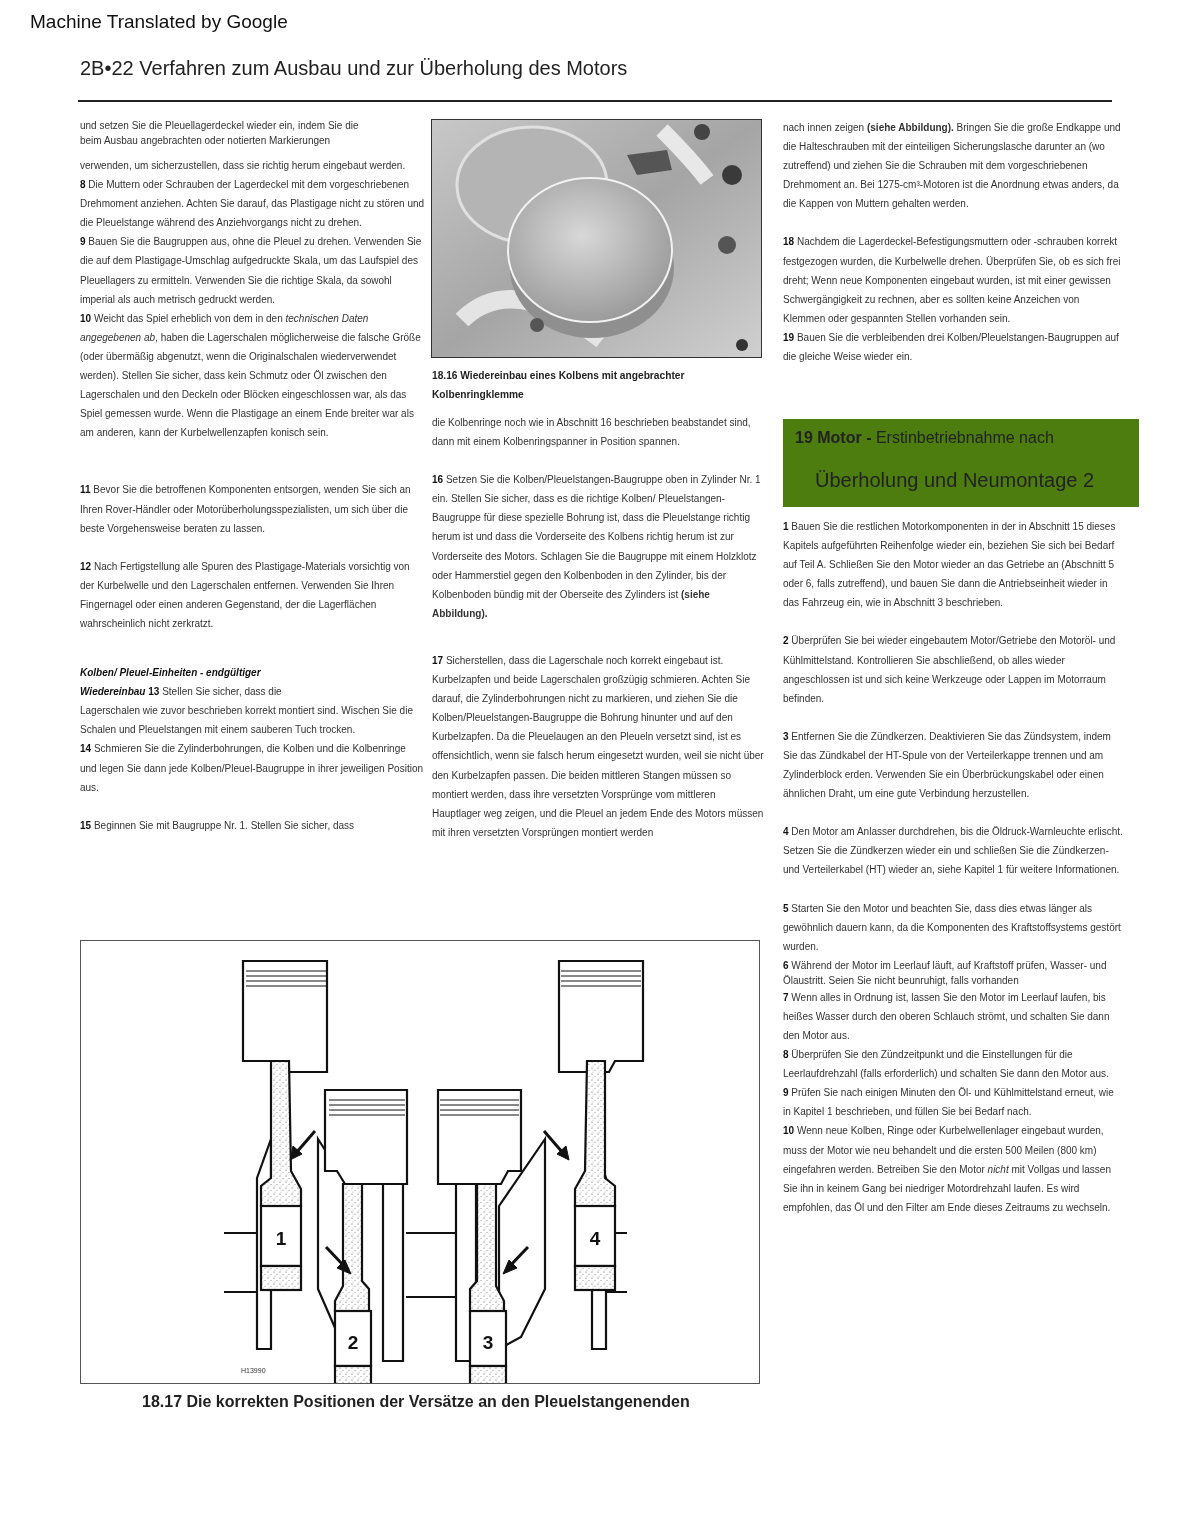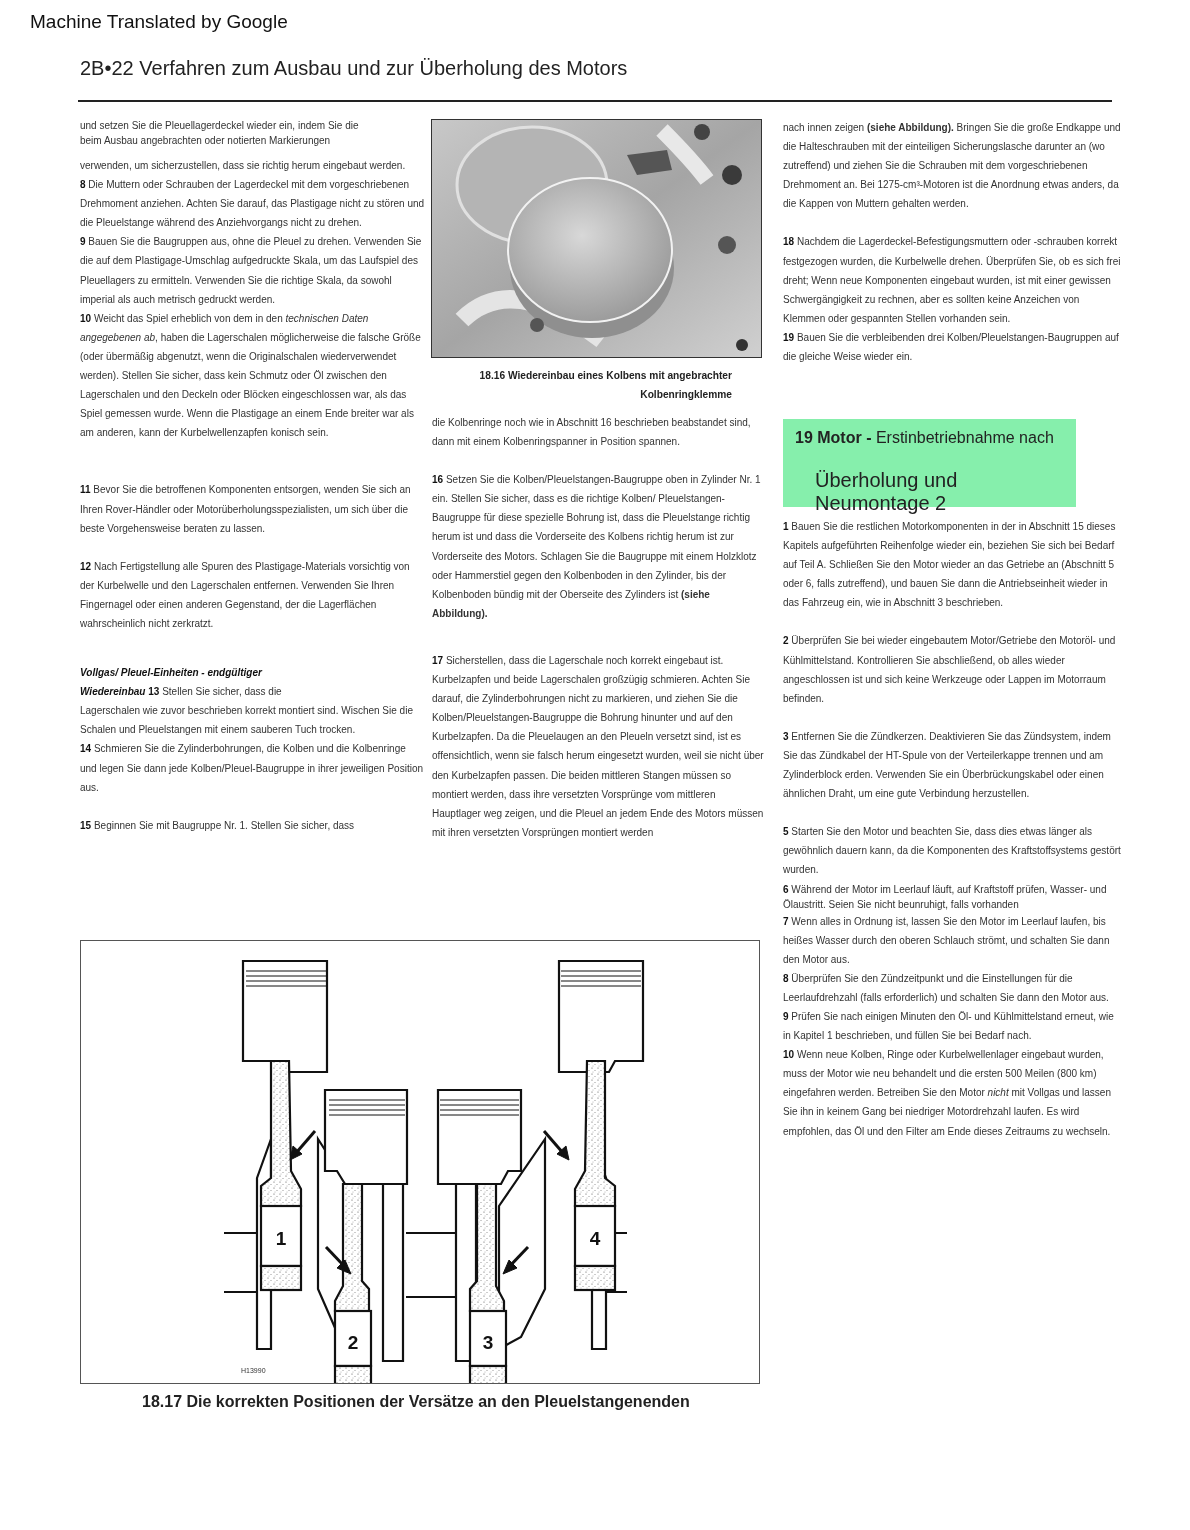--- a/index.html
+++ b/index.html
@@ -14,22 +14,22 @@
   .col p.gap2 { margin-top: 38px; }
   .col b.num { color: #111; }
   .col1 { left: 80px; top: 118px; width: 345px; }
   .col2 { left: 432px; top: 413px; width: 335px; }
   .col3 { left: 783px; top: 118px; width: 340px; }
   .tight { line-height: 15px; }
   .subhead { font-weight: bold; font-style: italic; color: #111; }
   .photo { position: absolute; left: 431px; top: 119px; width: 329px; height: 237px;
            border: 1px solid #333; background: #9a9a9a; overflow: hidden; }
   .photo-caption { position: absolute; left: 432px; top: 366px; width: 300px;
-           font-size: 10.2px; line-height: 19px; font-weight: bold; color: #222; text-align: right; }
-  .section-box { position: absolute; left: 783px; top: 419px; width: 293px; height: 88px; background: #86efac; }
+           font-size: 10.2px; line-height: 19px; font-weight: bold; color: #222; text-align: left; }
+  .section-box { position: absolute; left: 783px; top: 419px; width: 356px; height: 88px; background: #4d7c0f; }
   .section-title1 { position: absolute; left: 12px; top: 10px; font-size: 16px; color: #222; }
   .section-title2 { position: absolute; left: 32px; top: 50px; font-size: 20px; color: #222; }
   .diagram { position: absolute; left: 80px; top: 940px; width: 678px; height: 442px;
              border: 1px solid #555; background: #fff; }
   .diagram-caption { position: absolute; left: 142px; top: 1393px; font-size: 16px; font-weight: bold; color: #222; }
 </style>
 </head>
 <body>
 
 <div class="mt-banner">Machine Translated by Google</div>
@@ -40,21 +40,21 @@
   <p class="tight">
     <span>und setzen Sie die Pleuellagerdeckel wieder ein, indem Sie die</span><br>
     <span>beim Ausbau angebrachten oder notierten Markierungen</span>
   </p>
   <p style="margin-top:8px; white-space:nowrap;">verwenden, um sicherzustellen, dass sie richtig herum eingebaut werden.</p>
   <p><b class="num">8</b> <span>Die Muttern oder Schrauben der Lagerdeckel mit dem vorgeschriebenen Drehmoment anziehen. Achten Sie darauf, das Plastigage nicht zu stören und die Pleuelstange während des Anziehvorgangs nicht zu drehen.</span></p>
   <p><b class="num">9</b> <span>Bauen Sie die Baugruppen aus, ohne die Pleuel zu drehen. Verwenden Sie die auf dem Plastigage-Umschlag aufgedruckte Skala, um das Laufspiel des Pleuellagers zu ermitteln. Verwenden Sie die richtige Skala, da sowohl imperial als auch metrisch gedruckt werden.</span></p>
   <p><b class="num">10</b> <span>Weicht das Spiel erheblich von dem in den</span> <i>technischen Daten angegebenen ab</i><span>, haben die Lagerschalen möglicherweise die falsche Größe (oder übermäßig abgenutzt, wenn die Originalschalen wiederverwendet werden). Stellen Sie sicher, dass kein Schmutz oder Öl zwischen den Lagerschalen und den Deckeln oder Blöcken eingeschlossen war, als das Spiel gemessen wurde. Wenn die Plastigage an einem Ende breiter war als am anderen, kann der Kurbelwellenzapfen konisch sein.</span></p>
   <p class="gap2"><b class="num">11</b> <span>Bevor Sie die betroffenen Komponenten entsorgen, wenden Sie sich an Ihren Rover-Händler oder Motorüberholungsspezialisten, um sich über die beste Vorgehensweise beraten zu lassen.</span></p>
   <p class="gap"><b class="num">12</b> <span>Nach Fertigstellung alle Spuren des Plastigage-Materials vorsichtig von der Kurbelwelle und den Lagerschalen entfernen. Verwenden Sie Ihren Fingernagel oder einen anderen Gegenstand, der die Lagerflächen wahrscheinlich nicht zerkratzt.</span></p>
-  <p class="gap" style="margin-top:30px;"><span class="subhead">Vollgas/ Pleuel-Einheiten - endgültiger</span></p>
+  <p class="gap" style="margin-top:30px;"><span class="subhead">Kolben/ Pleuel-Einheiten - endgültiger</span></p>
   <p><span class="subhead">Wiedereinbau</span> <b class="num">13</b> <span>Stellen Sie sicher, dass die</span></p>
   <p>Lagerschalen wie zuvor beschrieben korrekt montiert sind. Wischen Sie die Schalen und Pleuelstangen mit einem sauberen Tuch trocken.</p>
   <p><b class="num">14</b> <span>Schmieren Sie die Zylinderbohrungen, die Kolben und die Kolbenringe und legen Sie dann jede Kolben/Pleuel-Baugruppe in ihrer jeweiligen Position aus.</span></p>
   <p class="gap"><b class="num">15</b> <span>Beginnen Sie mit Baugruppe Nr. 1. Stellen Sie sicher, dass</span></p>
 </div>
 
 <div class="photo">
   <svg width="329" height="237" viewBox="0 0 329 237">
     <defs>
       <radialGradient id="pg" cx="45%" cy="40%" r="60%">
@@ -100,20 +100,21 @@
 
 <div class="section-box">
   <div class="section-title1"><b>19</b> <b>Motor -</b> <span>Erstinbetriebnahme nach</span></div>
   <div class="section-title2">Überholung und Neumontage 2</div>
 </div>
 
 <div class="col col3" style="top:517px;">
   <p><b class="num">1</b> <span>Bauen Sie die restlichen Motorkomponenten in der in Abschnitt 15 dieses Kapitels aufgeführten Reihenfolge wieder ein, beziehen Sie sich bei Bedarf auf Teil A. Schließen Sie den Motor wieder an das Getriebe an (Abschnitt 5 oder 6, falls zutreffend), und bauen Sie dann die Antriebseinheit wieder in das Fahrzeug ein, wie in Abschnitt 3 beschrieben.</span></p>
   <p class="gap"><b class="num">2</b> <span>Überprüfen Sie bei wieder eingebautem Motor/Getriebe den Motoröl- und Kühlmittelstand. Kontrollieren Sie abschließend, ob alles wieder angeschlossen ist und sich keine Werkzeuge oder Lappen im Motorraum befinden.</span></p>
   <p class="gap"><b class="num">3</b> <span>Entfernen Sie die Zündkerzen. Deaktivieren Sie das Zündsystem, indem Sie das Zündkabel der HT-Spule von der Verteilerkappe trennen und am Zylinderblock erden. Verwenden Sie ein Überbrückungskabel oder einen ähnlichen Draht, um eine gute Verbindung herzustellen.</span></p>
+  <p class="gap"><b class="num">4</b> <span>Den Motor am Anlasser durchdrehen, bis die Öldruck-Warnleuchte erlischt. Setzen Sie die Zündkerzen wieder ein und schließen Sie die Zündkerzen- und Verteilerkabel (HT) wieder an, siehe Kapitel 1 für weitere Informationen.</span></p>
   <p class="gap"><b class="num">5</b> <span>Starten Sie den Motor und beachten Sie, dass dies etwas länger als gewöhnlich dauern kann, da die Komponenten des Kraftstoffsystems gestört wurden.</span></p>
   <p class="tight" style="margin-top:2px;"><b class="num">6</b> <span>Während der Motor im Leerlauf läuft, auf Kraftstoff prüfen, Wasser- und Ölaustritt. Seien Sie nicht beunruhigt, falls vorhanden</span></p>
   <p><b class="num">7</b> <span>Wenn alles in Ordnung ist, lassen Sie den Motor im Leerlauf laufen, bis heißes Wasser durch den oberen Schlauch strömt, und schalten Sie dann den Motor aus.</span></p>
   <p><b class="num">8</b> <span>Überprüfen Sie den Zündzeitpunkt und die Einstellungen für die Leerlaufdrehzahl (falls erforderlich) und schalten Sie dann den Motor aus.</span></p>
   <p><b class="num">9</b> <span>Prüfen Sie nach einigen Minuten den Öl- und Kühlmittelstand erneut, wie in Kapitel 1 beschrieben, und füllen Sie bei Bedarf nach.</span></p>
   <p><b class="num">10</b> <span>Wenn neue Kolben, Ringe oder Kurbelwellenlager eingebaut wurden, muss der Motor wie neu behandelt und die ersten 500 Meilen (800 km) eingefahren werden. Betreiben Sie den Motor</span> <i>nicht</i> <span>mit Vollgas und lassen Sie ihn in keinem Gang bei niedriger Motordrehzahl laufen. Es wird empfohlen, das Öl und den Filter am Ende dieses Zeitraums zu wechseln.</span></p>
 </div>
 
 <div class="diagram">
   <svg width="678" height="442" viewBox="0 0 678 442">

